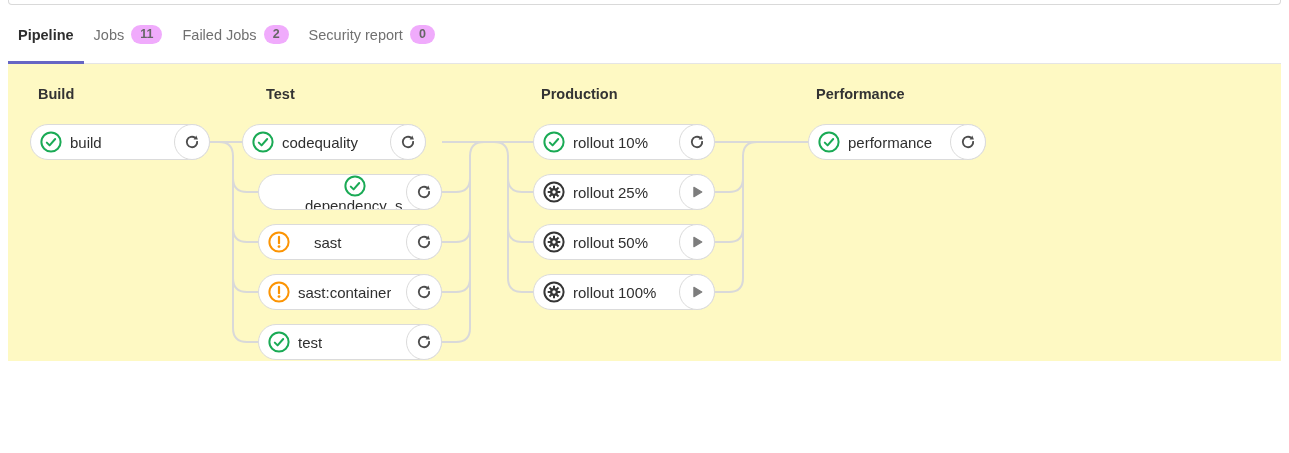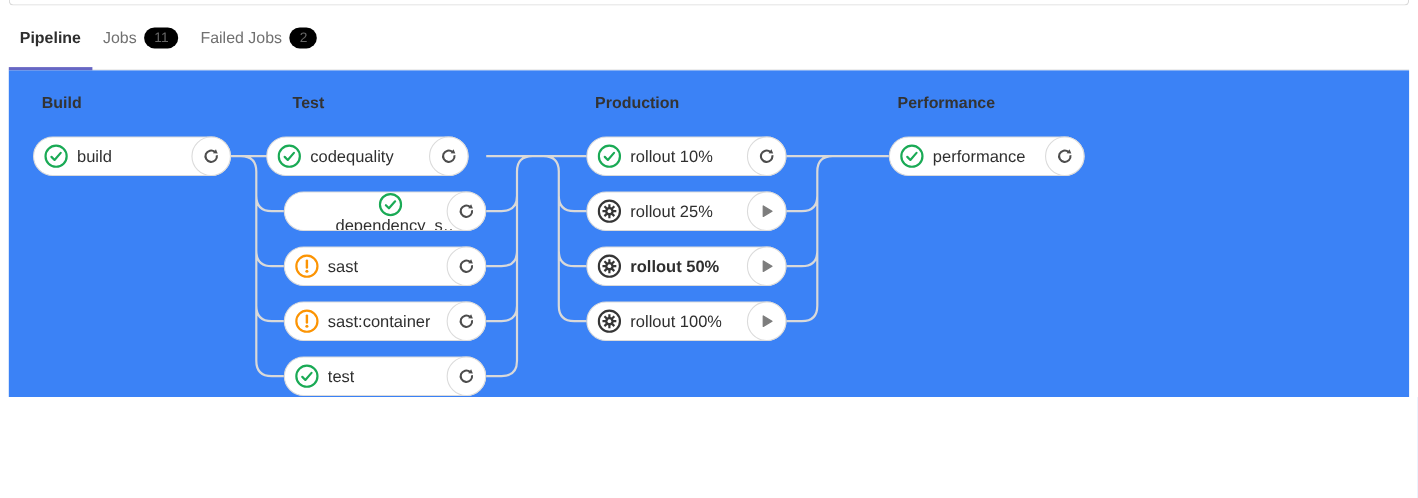--- a/index.html
+++ b/index.html
@@ -13,25 +13,25 @@
     border-radius:0 0 4px 4px; }
 
   
   #tabs { position:absolute; top:5px; left:8px; right:8px; height:59px;
     border-bottom:1px solid #e5e5e5; display:flex; align-items:stretch; padding-left:0; }
   .tab { display:flex; align-items:center; padding:3px 10px 0 10px; margin-bottom:-1px;
     border-bottom:3px solid transparent; font-size:14.5px; color:#707070; cursor:pointer;
     white-space:nowrap; }
   .tab.active { color:#2e2e2e; font-weight:bold; border-bottom-color:#6666c4; }
   .badge { display:inline-block; margin-left:7px; padding:2px 9px; border-radius:10px;
-    background:#000000; color:#666; font-size:12.5px; font-weight:normal; line-height:15px; }
+    background:#f0abfc; color:#666; font-size:12.5px; font-weight:bold; line-height:15px; }
 
   
   #graph { position:absolute; top:64px; left:8px; width:1273px; height:332px;
-    background:#3b82f6; overflow:hidden; }
+    background:#fef9c3; overflow:hidden; }
   #connectors { position:absolute; top:0; left:0; }
 
   .stage-header { position:absolute; font-size:14.5px; font-weight:bold; color:#333;
     white-space:nowrap; }
 
   .job { position:absolute; height:36px; background:#fff; border:1px solid #dbdbdb;
     border-radius:18px; display:flex; align-items:center; padding-left:9px;
     cursor:pointer; }
   .job .status { display:flex; width:22px; height:22px; flex:none; }
   .job .job-name { font-size:15px; color:#2f2f2f; margin-left:8px; white-space:nowrap;
@@ -51,20 +51,24 @@
       <span>Pipeline</span>
     </div>
     <div class="tab">
       <span>Jobs</span>
       <span class="badge">11</span>
     </div>
     <div class="tab">
       <span>Failed Jobs</span>
       <span class="badge">2</span>
     </div>
+    <div class="tab">
+      <span>Security report</span>
+      <span class="badge">0</span>
+    </div>
   </nav>
 
   <div id="graph">
     <svg id="connectors" width="1273" height="332">
         <path d="M202 78 H250 M211 78 Q225 78 225 92 V114 Q225 128 239 128 H250 M211 78 Q225 78 225 92 V164 Q225 178 239 178 H250 M211 78 Q225 78 225 92 V214 Q225 228 239 228 H250 M211 78 Q225 78 225 92 V264 Q225 278 239 278 H250 M434 78 H525 M434 128 H448 Q462 128 462 114 V92 Q462 78 476 78 M434 178 H448 Q462 178 462 164 V92 Q462 78 476 78 M434 228 H448 Q462 228 462 214 V92 Q462 78 476 78 M434 278 H448 Q462 278 462 264 V92 Q462 78 476 78 M486 78 Q500 78 500 92 V114 Q500 128 514 128 H525 M486 78 Q500 78 500 92 V164 Q500 178 514 178 H525 M486 78 Q500 78 500 92 V214 Q500 228 514 228 H525 M707 78 H800 M707 128 H721 Q735 128 735 114 V92 Q735 78 749 78 M707 178 H721 Q735 178 735 164 V92 Q735 78 749 78 M707 228 H721 Q735 228 735 214 V92 Q735 78 749 78" fill="none" stroke="#d9d9d9" stroke-width="2"></path>
       </svg>
     <div id="stages">
         <div class="stage-header" style="left: 30px; top: 22px;">Build</div>
         <div class="job" style="left: 22px; top: 60px; width: 180px;">
           <span class="status">
@@ -111,21 +115,21 @@
           <span class="job-name">dependency_s…</span>
           <button class="action">
             <span style="display: flex;">
               <svg width="16" height="16" viewBox="0 0 16 16">
                 <path d="M11.3 4 A5.2 5.2 0 1 0 13.1 7.1" fill="none" stroke="#4d4d4d" stroke-width="1.9"></path>
                 <path d="M9.6 5.4 L13.9 5.6 L12.3 1.6 Z" fill="#4d4d4d"></path>
               </svg>
             </span>
           </button>
         </div>
-        <div class="job" style="left: 250px; top: 160px; width: 184px;">
+        <div class="job" style="left: 250px; top: 160px; width: 184px; gap: 16px;">
           <span class="status">
             <svg width="22" height="22" viewBox="0 0 22 22">
               <circle cx="11" cy="11" r="9.6" fill="#fff" stroke="#fc9403" stroke-width="2"></circle>
               <path d="M11 5.9v6.3" stroke="#fc9403" stroke-width="2.2" stroke-linecap="round"></path>
               <circle cx="11" cy="15.6" r="1.4" fill="#fc9403"></circle>
             </svg>
           </span>
           <span class="job-name">sast</span>
           <button class="action">
             <span style="display: flex;">
@@ -207,21 +211,21 @@
           </span>
           <span class="job-name">rollout 25%</span>
           <button class="action">
             <span style="display: flex;">
               <svg width="16" height="16" viewBox="0 0 16 16">
                 <path d="M4.9 3.3 L12.8 8 L4.9 12.7 Z" fill="#7d7d7d" stroke="#7d7d7d" stroke-width="1.2" stroke-linejoin="round"></path>
               </svg>
             </span>
           </button>
         </div>
-        <div class="job" style="left: 525px; top: 160px; width: 182px; font-weight: bold;">
+        <div class="job" style="left: 525px; top: 160px; width: 182px;">
           <span class="status">
             <svg width="22" height="22" viewBox="0 0 22 22">
               <circle cx="11" cy="11" r="9.6" fill="#fff" stroke="#363636" stroke-width="2"></circle>
               <line x1="13.1" y1="11" x2="17.3" y2="11" stroke="#363636" stroke-width="2"></line>
               <line x1="12.5" y1="12.5" x2="15.5" y2="15.5" stroke="#363636" stroke-width="2"></line>
               <line x1="11" y1="13.1" x2="11" y2="17.3" stroke="#363636" stroke-width="2"></line>
               <line x1="9.5" y1="12.5" x2="6.5" y2="15.5" stroke="#363636" stroke-width="2"></line>
               <line x1="8.9" y1="11" x2="4.7" y2="11" stroke="#363636" stroke-width="2"></line>
               <line x1="9.5" y1="9.5" x2="6.5" y2="6.5" stroke="#363636" stroke-width="2"></line>
               <line x1="11" y1="8.9" x2="11" y2="4.7" stroke="#363636" stroke-width="2"></line>

